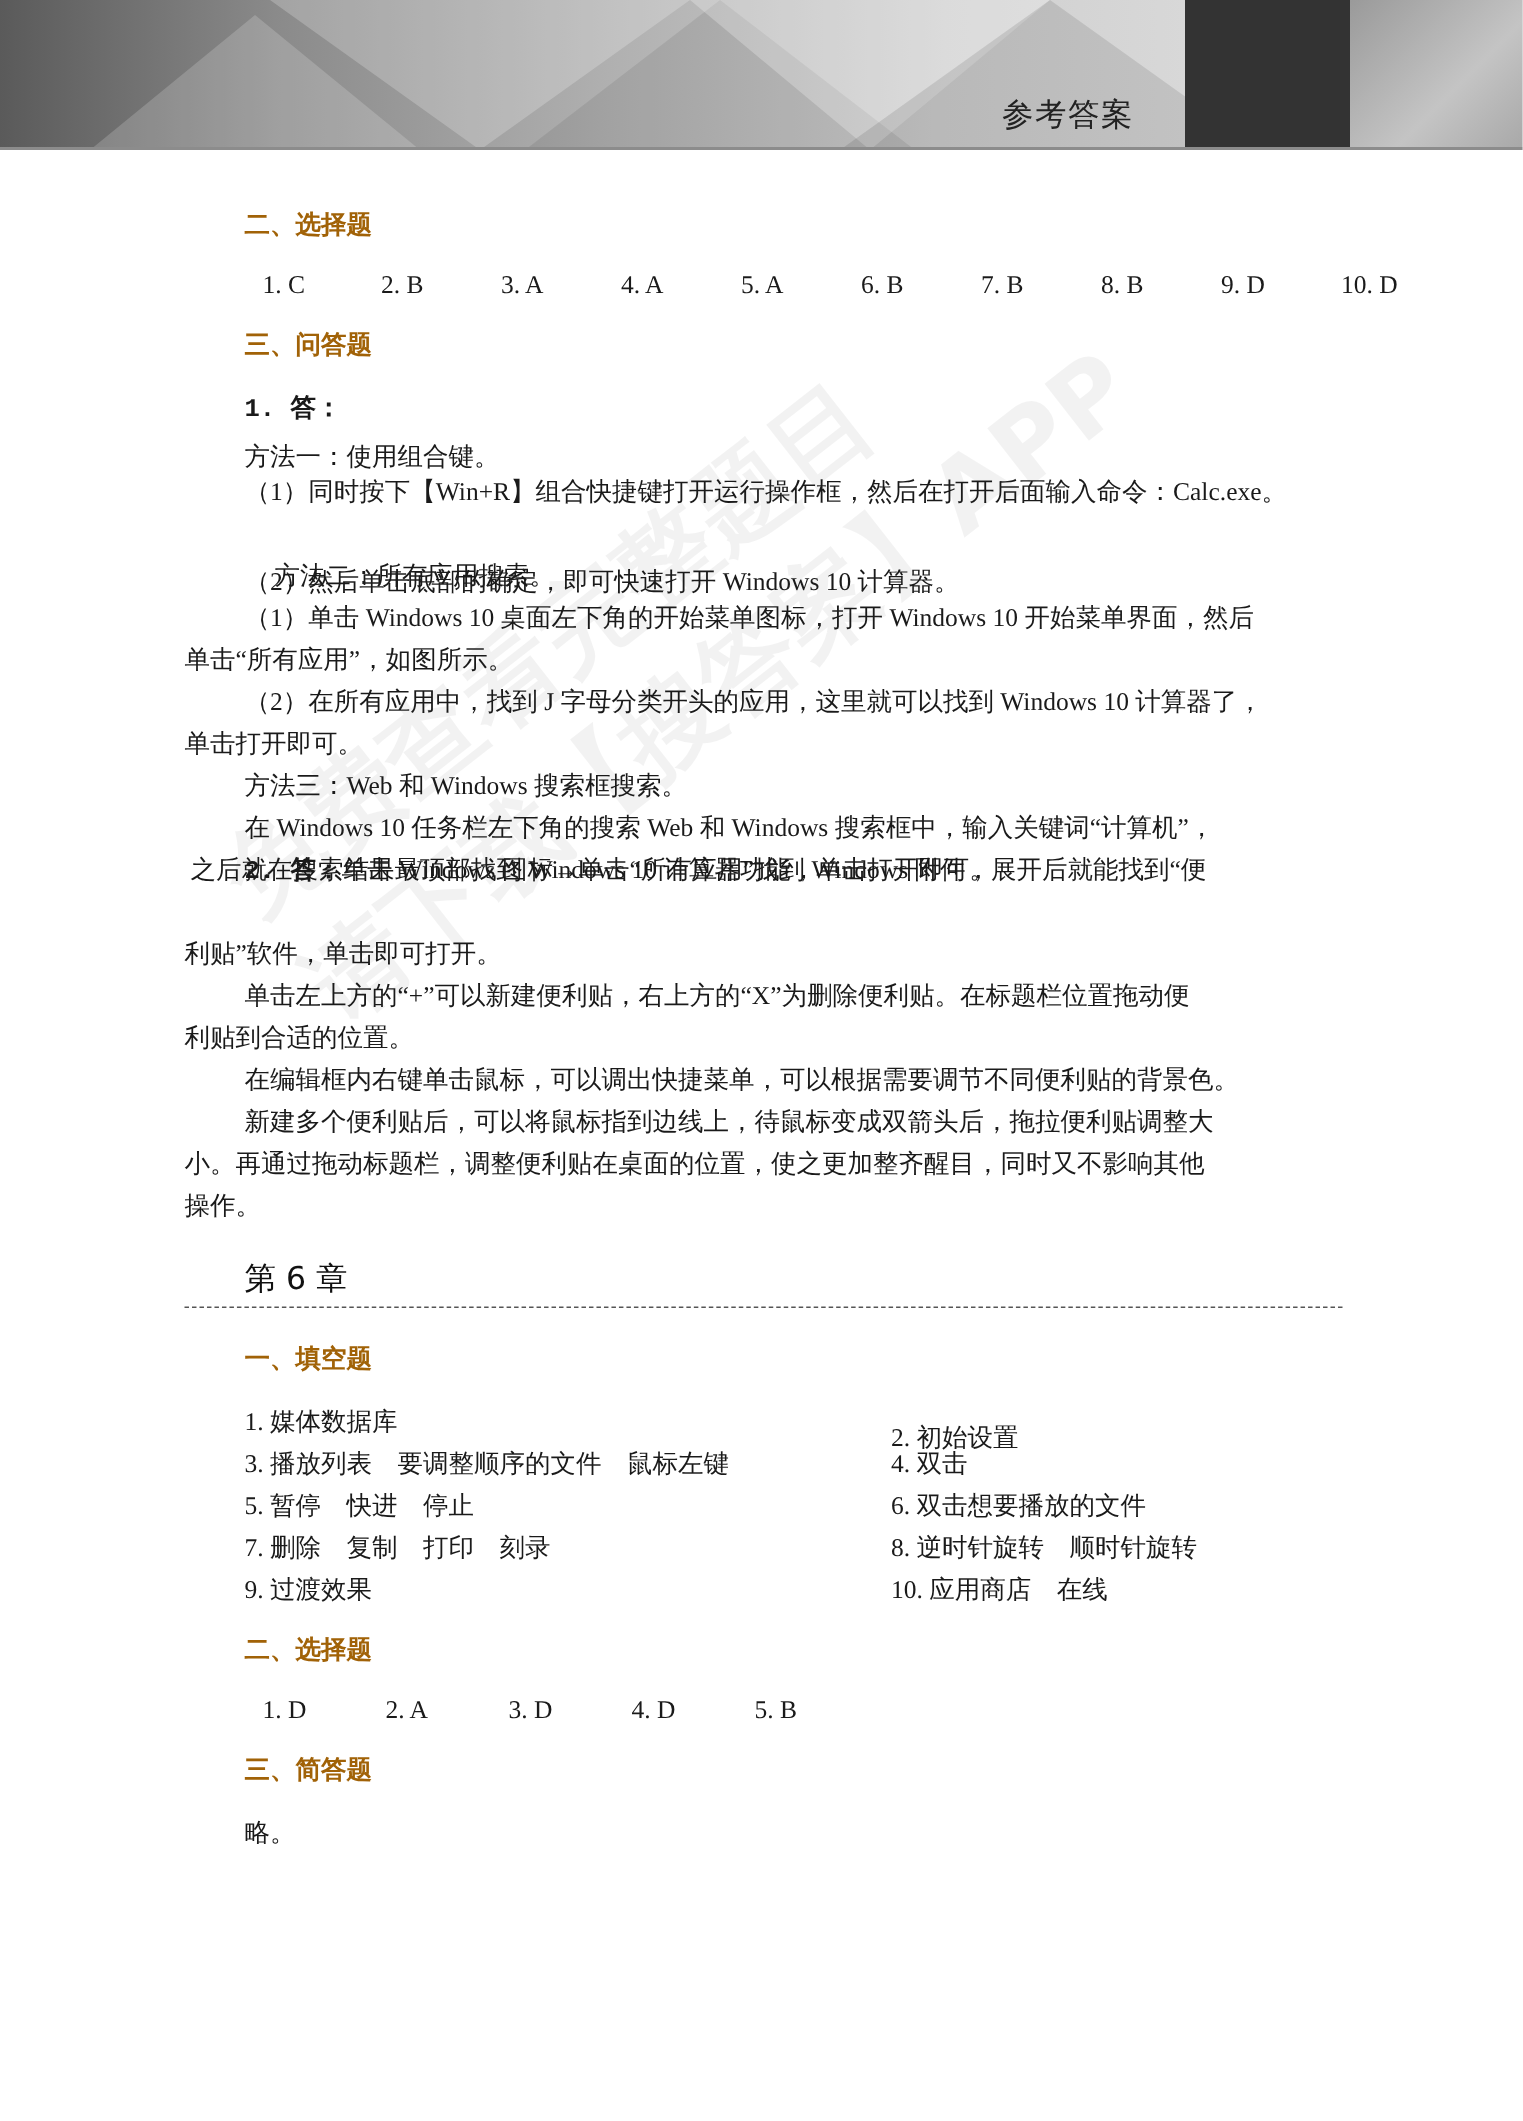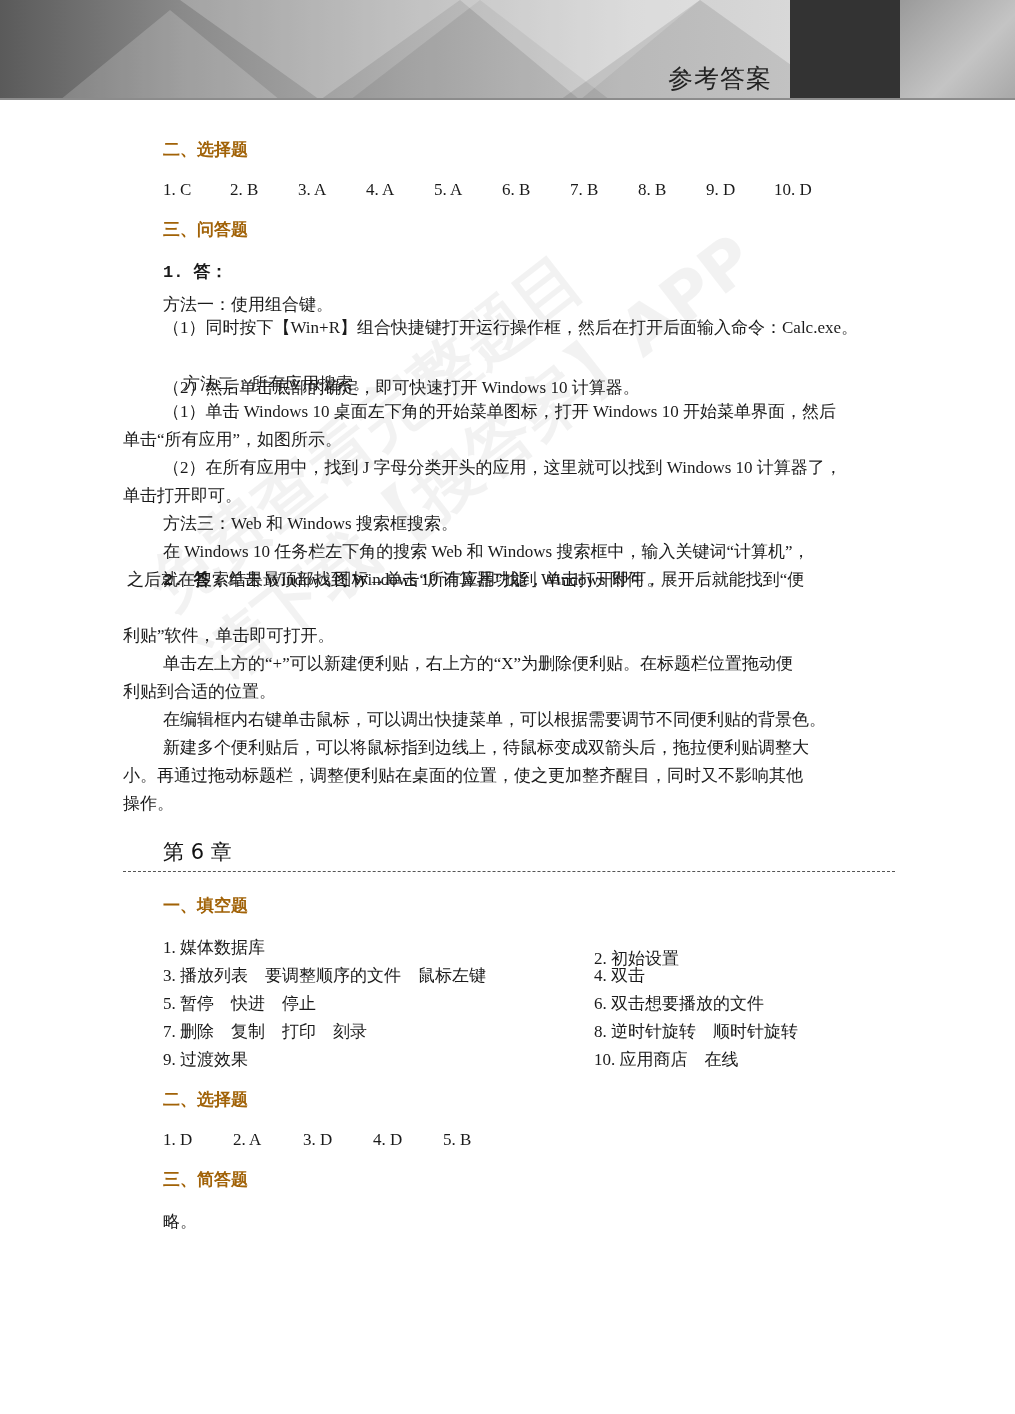--- a/index.html
+++ b/index.html
@@ -6,30 +6,30 @@
   body { width:1015px; height:1414px; background:#ffffff; position:relative; overflow:hidden;
          font-family:"Liberation Serif","DejaVu Serif",serif; color:#1a1a1a; }
   .header { position:absolute; left:0; top:0; width:1015px; height:100px; overflow:hidden;
             background:linear-gradient(90deg,#5a5a5a 0%,#8a8a8a 18%,#b0b0b0 40%,#cfcfcf 62%,#d8d8d8 78%,#bdbdbd 100%); }
   .tri { position:absolute; width:0; height:0; }
   .header .darkblock { position:absolute; left:790px; top:0; width:110px; height:100px; background:#333333; }
   .header .rightblock { position:absolute; left:900px; top:0; width:115px; height:100px;
             background:linear-gradient(135deg,#9a9a9a,#c4c4c4 60%,#a8a8a8); }
   .header .hline { position:absolute; left:0; top:98px; width:1015px; height:2px; background:#8c8c8c; }
   .header-title { position:absolute; left:668px; top:62px; font-family:"DejaVu Sans",sans-serif;
-            font-size:25px; color:#222; letter-spacing:1px; }
+            font-size:21px; color:#222; letter-spacing:1px; }
   .watermark { position:absolute; left:130px; top:560px; width:900px; height:260px;
             transform:rotate(-38deg); transform-origin:left top; font-family:"DejaVu Sans",sans-serif;
             font-weight:bold; font-size:66px; color:rgba(0,0,0,0.05); white-space:nowrap; pointer-events:none; }
   .wm-line { display:block; }
   .content { position:absolute; left:0; top:0; width:1015px; }
   .h2 { position:absolute; left:163px; font-family:"DejaVu Sans",sans-serif; font-weight:bold; font-size:17px; color:#a16207; }
   .line { position:absolute; font-size:17px; white-space:nowrap; }
   .choice-row { position:absolute; left:163px; font-size:17px; display:flex; gap:0; white-space:nowrap; }
-  .choice-row span { display:inline-block; }
+  .choice-row span { display:inline-block;margin-left:12px; }
   .chapter { position:absolute; left:163px; top:838px; font-family:"DejaVu Sans",sans-serif; font-size:21px; color:#111; }
   .dash { position:absolute; left:123px; top:871px; width:772px; border-top:1.5px dashed #555; }
   .fill-item { position:absolute; font-size:17px; white-space:nowrap; }
   b.ans { font-family:Liberation Mono, monospace; font-weight:bold; }
 </style>
 </head>
 <body>
 
 <div class="header">
   <div class="tri" style="left:60px;top:10px;border-left:110px solid transparent;border-right:110px solid transparent;border-bottom:90px solid rgba(255,255,255,0.18);"></div>

